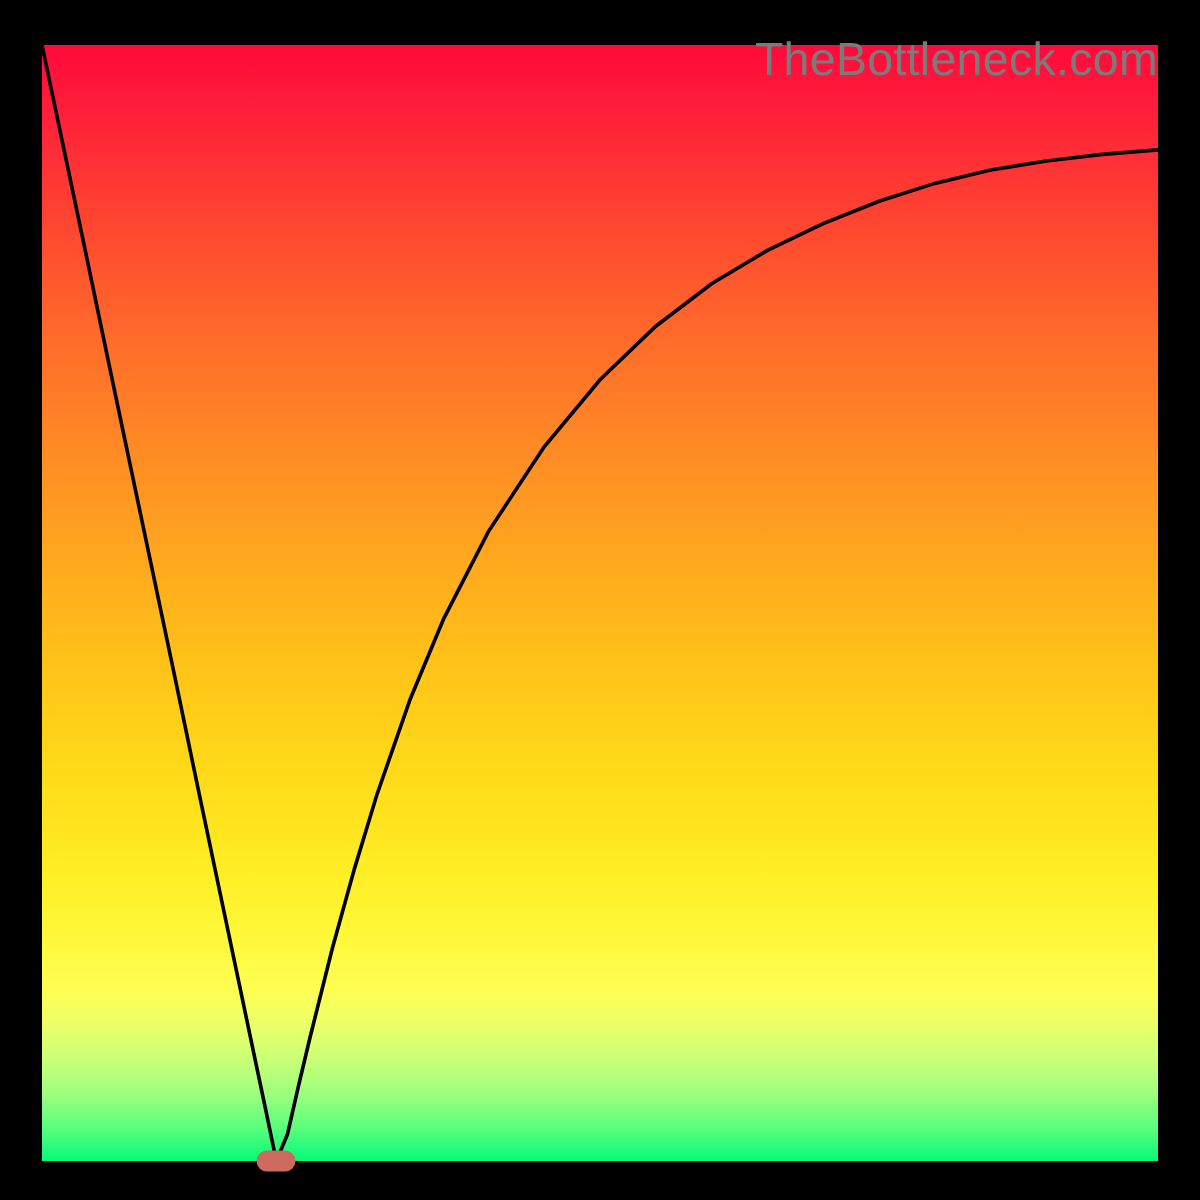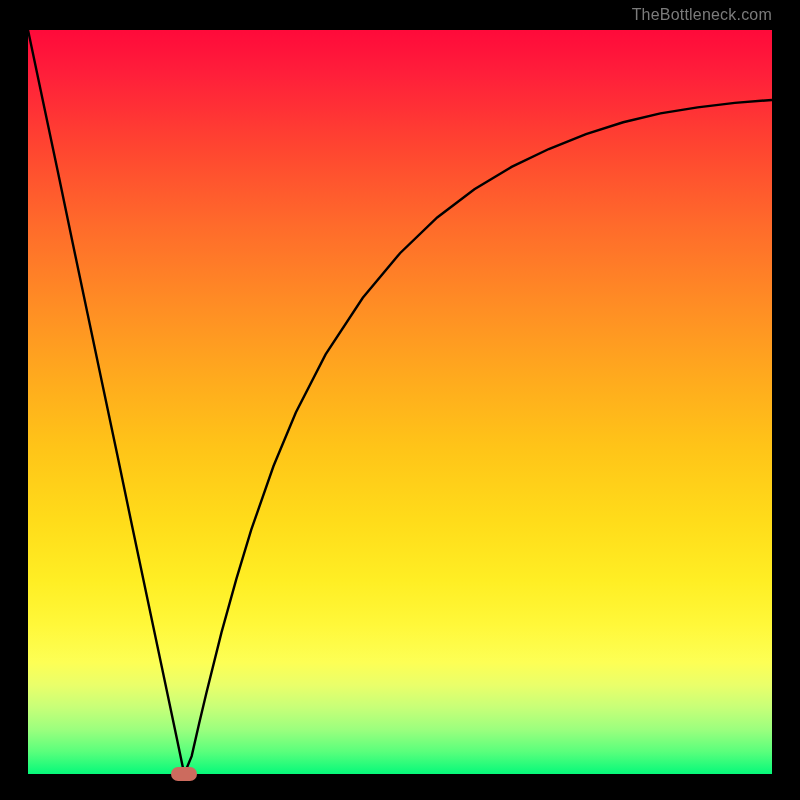--- a/index.html
+++ b/index.html
@@ -38,24 +38,24 @@
   }
   .plot-svg {
     position: absolute;
     left: 0;
     top: 0;
     width: 744px;
     height: 744px;
   }
   .watermark {
     position: absolute;
-    top: 6px;
+    top: 22px;
     right: 28px;
     color: #7b7b7b;
-    font-size: 16px;
+    font-size: 31px;
     letter-spacing: 0.2px;
   }
   .marker {
     position: absolute;
     width: 26px;
     height: 14px;
     background: #cc6b5e;
     border-radius: 7px;
   }
 </style>

